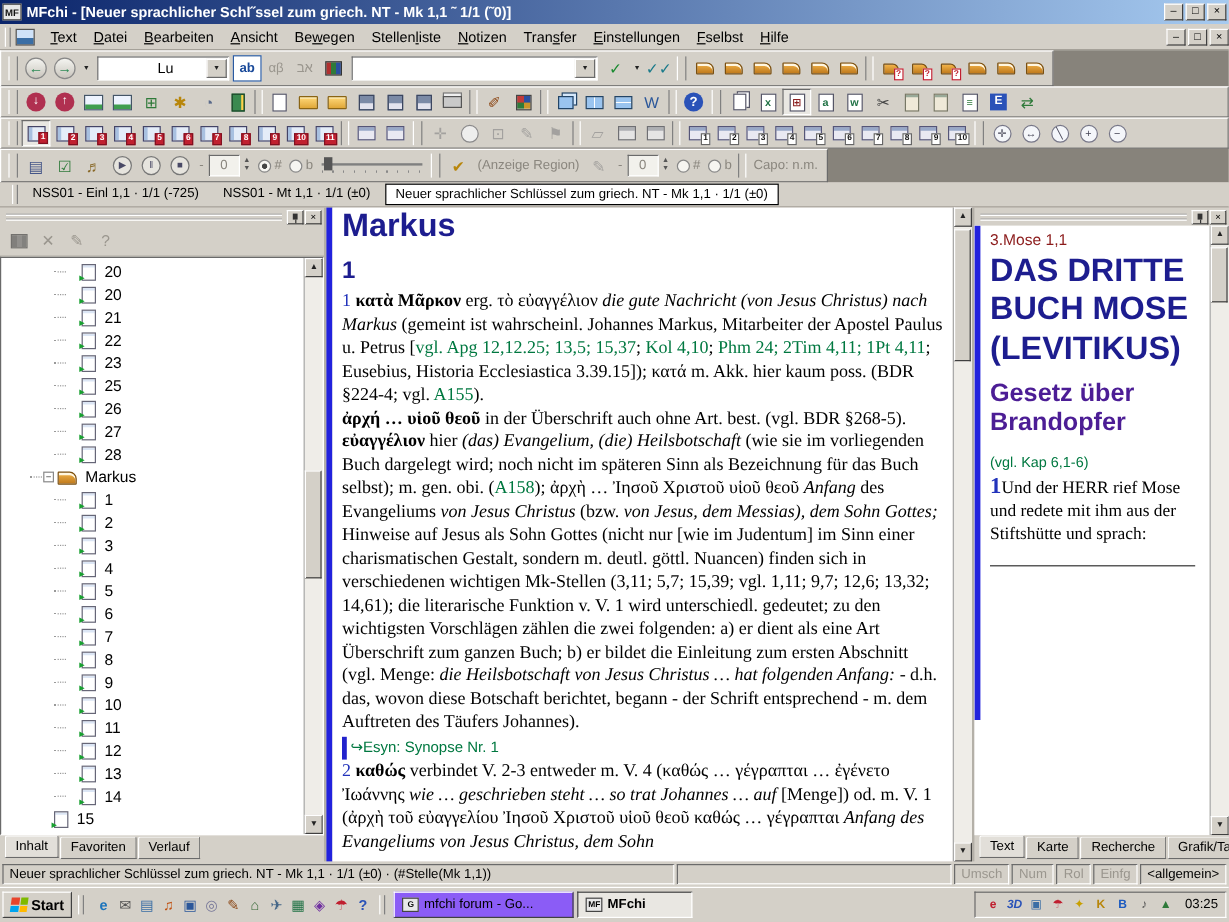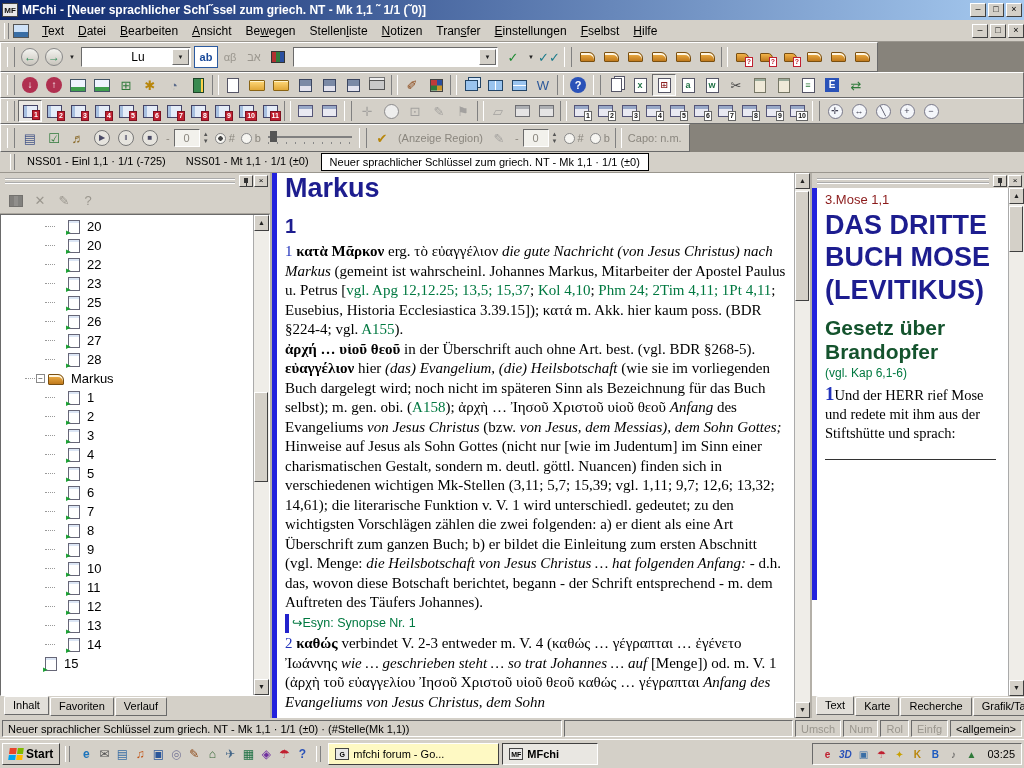--- a/index.html
+++ b/index.html
@@ -151,41 +151,41 @@
   .s-vnum { color:#2233bb; }
   .s-gb { font-weight:bold; }
   .s-i { font-style:italic; }
   .s-r { color:#007840; }
 
   
   #rightdoc { flex:1; display:flex; position:relative; background:#fff; overflow:hidden; }
   #rightbody { flex:1; padding:4px 2px 0 8px; overflow:hidden; font-family:"Liberation Serif","DejaVu Serif",serif; }
   #rightbody .ref { color:#8b1a1a; font-family:"Liberation Sans","DejaVu Sans",sans-serif; font-size:13px; margin-bottom:2px; }
   #rightbody .booktitle { color:#1d1d8f; font-family:"Liberation Sans","DejaVu Sans",sans-serif; font-weight:bold; font-size:27px; line-height:1.2; overflow-wrap:anywhere; margin-bottom:10px; }
-  #rightbody .perihead { color:#14532d; font-family:"Liberation Sans","DejaVu Sans",sans-serif; font-weight:bold; font-size:21px; line-height:1.15; margin-bottom:2px; }
+  #rightbody .perihead { color:#4c1d95; font-family:"Liberation Sans","DejaVu Sans",sans-serif; font-weight:bold; font-size:21px; line-height:1.15; margin-bottom:14px; }
   #rightbody .perinote { color:#007840; font-family:"Liberation Sans","DejaVu Sans",sans-serif; font-size:12px; margin-bottom:4px; }
   #rightbody .verse { font-size:14.5px; line-height:19px; }
   #rightbody .vnum { color:#2233bb; font-weight:bold; font-size:19px; }
   #rightbody .vrule { border:none; border-top:1px solid #333; margin:16px 10px 0 0; }
 
   
   #statusbar { position:absolute; top:718px; left:0; width:1024px; height:21px; background:#d4d0c8; display:flex; align-items:center; padding:1px 2px; gap:2px; }
   .scell { height:17px; border:1px solid; border-color:#6a6a6a #fff #fff #6a6a6a; display:flex; align-items:center; padding:0 5px; font-size:11px; white-space:nowrap; overflow:hidden; }
   #scell-main { width:560px; } #scell-gap { flex:1; }
   .scell.off { color:#9a968e; }
 
   
   #taskbar { position:absolute; top:739px; left:0; width:1024px; height:29px; background:#d4d0c8; border-top:1px solid #fff; display:flex; align-items:center; padding:2px 2px; gap:3px; }
   #startbtn { height:22px; display:flex; align-items:center; gap:3px; padding:0 6px; background:#d4d0c8; border:1px solid; border-color:#fff #404040 #404040 #fff; font-weight:bold; font-size:12px; }
   .winflag { width:14px; height:12px; display:grid; grid-template-columns:1fr 1fr; grid-template-rows:1fr 1fr; gap:1px; transform:skewX(-8deg); }
   .winflag i:nth-child(1){background:#e8452c}.winflag i:nth-child(2){background:#7fba00}
   .winflag i:nth-child(3){background:#00a4ef}.winflag i:nth-child(4){background:#ffb900}
   .qlicon { width:18px; height:20px; display:flex; align-items:center; justify-content:center; font-size:12px; font-weight:bold; }
   .taskbtn { height:22px; display:flex; align-items:center; gap:4px; padding:0 6px; font-size:11px; white-space:nowrap; overflow:hidden;
-    background:#fef9c3; border:1px solid; border-color:#fff #404040 #404040 #fff; width:171px; }
+    background:#8b5cf6; border:1px solid; border-color:#fff #404040 #404040 #fff; width:150px; }
   .taskbtn.active { border-color:#404040 #fff #fff #404040; background:#e9e7e2; font-weight:bold; width:96px; }
   .taskbtn .tic16 { width:14px; height:12px; background:#e8e8e8; border:1px solid #444; font-size:7px; font-weight:bold; display:flex; align-items:center; justify-content:center; flex:none; }
   #tray { margin-left:auto; height:22px; display:flex; align-items:center; gap:2px; padding:0 6px; border:1px solid; border-color:#6a6a6a #fff #fff #6a6a6a; }
   .trayicon { width:16px; height:16px; display:flex; align-items:center; justify-content:center; font-size:10px; font-weight:bold; }
   #clock { font-size:11px; padding-left:6px; }
 </style>
 </head>
 <body>
 
 <div id="titlebar">
@@ -959,20 +959,26 @@
             <span class="tlabel">20</span>
           </div>
 
           <div class="trow lvl2">
             <span class="dots"></span>
             <span class="texp"></span>
             <span class="tic doc"></span>
             <span class="tlabel">20</span>
           </div>
 
+          <div class="trow lvl2">
+            <span class="dots"></span>
+            <span class="texp"></span>
+            <span class="tic doc"></span>
+            <span class="tlabel">21</span>
+          </div>
 
           <div class="trow lvl2">
             <span class="dots"></span>
             <span class="texp"></span>
             <span class="tic doc"></span>
             <span class="tlabel">22</span>
           </div>
 
           <div class="trow lvl2">
             <span class="dots"></span>

